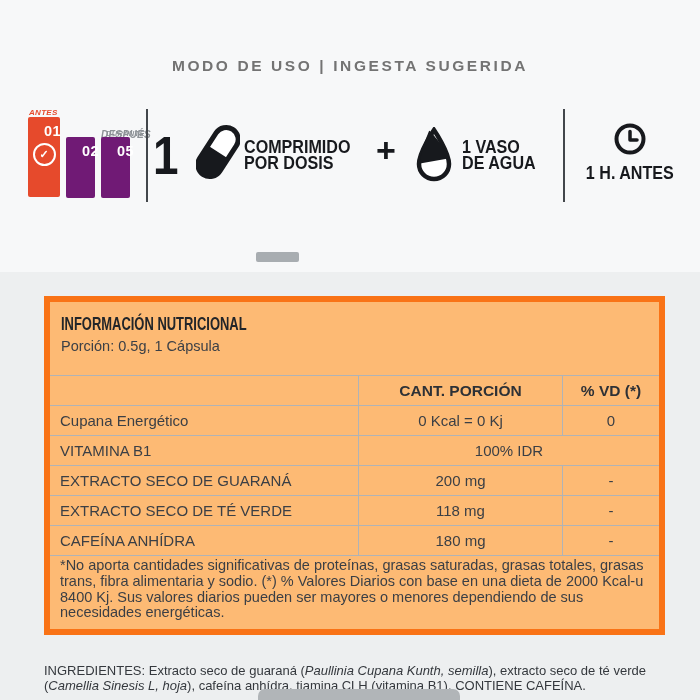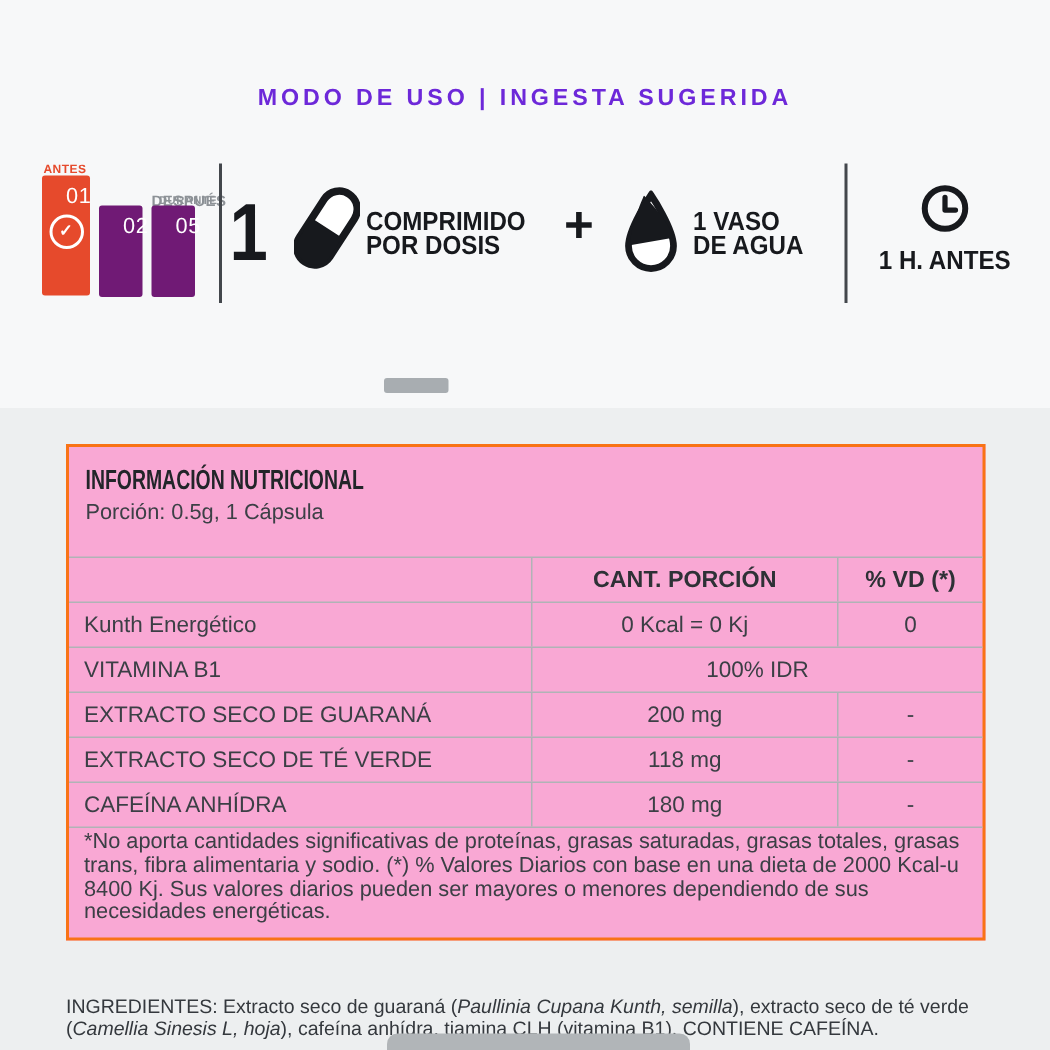--- a/index.html
+++ b/index.html
@@ -1,37 +1,37 @@
 <!DOCTYPE html>
 <html><head>
 <meta charset="utf-8">
 <style>
   html,body{margin:0;padding:0;}
   body{width:700px;height:700px;overflow:hidden;font-family:"Liberation Sans",sans-serif;background:#edeff0;}
   .page{position:relative;width:700px;height:700px;background:#edeff0;}
   .top-section{position:absolute;left:0;top:0;width:700px;height:272px;background:#f7f8f9;}
-  .heading{position:absolute;left:0;top:57px;width:700px;text-align:center;font-size:15.5px;font-weight:700;letter-spacing:2.6px;color:#6d28d9;}
+  .heading{position:absolute;left:0;top:57px;width:700px;text-align:center;font-size:15.5px;font-weight:700;letter-spacing:2.6px;color:#737373;}
   
-  .step-label{position:absolute;font-weight:800;font-size:8px;letter-spacing:.3px;color:#8d9297;}
+  .step-label{position:absolute;font-style:italic;font-weight:800;font-size:8px;letter-spacing:.3px;color:#8d9297;}
   .step-label.active{color:#e64a2c;}
   .step-bar{position:absolute;border-radius:2px;background:#701a75;text-align:center;}
   .step-bar.active{background:#e64a2c;}
-  .step-num{padding-top:6px;font-size:14.5px;font-weight:400;color:#ffffff;letter-spacing:.5px;padding-left:16px;}
+  .step-num{padding-top:6px;font-size:14.5px;font-weight:700;color:#ffffff;letter-spacing:.5px;padding-left:16px;}
   .check-circle{width:19px;height:19px;margin:4px auto 0 auto;border:2px solid #fff;border-radius:50%;display:flex;align-items:center;justify-content:center;}
   .check-glyph{font-size:11px;font-weight:700;color:#fff;line-height:1;}
   .vdiv{position:absolute;width:1.5px;background:#43474c;}
   
   .big-one{position:absolute;left:153px;top:128px;font-size:54px;line-height:1;font-weight:800;color:#17191d;transform:scaleX(.85);transform-origin:0 0;}
   .disp{font-size:17.5px;line-height:16px;font-weight:800;color:#17191d;transform:scaleX(.92);transform-origin:0 0;white-space:nowrap;}
   .plus{position:absolute;left:376px;top:133px;font-size:34px;font-weight:800;color:#17191d;line-height:1;}
   .timing-wrap{position:absolute;left:563px;top:165px;width:134px;text-align:center;}
   .timing-wrap .disp{display:inline-block;transform-origin:50% 0;}
   .mini-bar{position:absolute;left:256px;top:252px;width:43px;height:10px;border-radius:2px;background:#a8adb1;}
   
-  .table-box{position:absolute;left:44px;top:296px;width:609px;height:327px;background:#f9a8d4;border:2px solid #f97316;}
+  .table-box{position:absolute;left:44px;top:296px;width:609px;height:327px;background:#fdba74;border:6px solid #f97316;}
   .tbl-title{position:absolute;left:11px;top:11px;}
   .tbl-title-main{font-size:18.5px;font-weight:800;color:#222529;transform:scaleX(.7);transform-origin:0 0;white-space:nowrap;}
   .tbl-portion{margin-top:3px;font-size:14.5px;color:#3c4046;}
   .grid{position:absolute;left:0;right:0;top:73px;border-top:1px solid #b0b3b6;}
   .trow{display:flex;height:29px;border-bottom:1px solid #b0b3b6;font-size:15px;color:#3b3f45;}
   .trow .c1{width:298px;padding-left:10px;border-right:1px solid #b0b3b6;display:flex;align-items:center;}
   .trow .c2{width:203px;border-right:1px solid #b0b3b6;display:flex;align-items:center;justify-content:center;}
   .trow .c3{flex:1;display:flex;align-items:center;justify-content:center;}
   .trow.head{font-size:15.5px;font-weight:700;color:#2e3136;}
   .footnote{position:absolute;left:0;right:0;top:248px;padding:8px 10px 0 10px;font-size:14.5px;line-height:15.8px;color:#3b3f45;}
@@ -116,21 +116,21 @@
       <div class="tbl-title-main">INFORMACIÓN NUTRICIONAL</div>
       <div class="tbl-portion">Porción: 0.5g, 1 Cápsula</div>
     </div>
     <div class="grid">
       <div class="trow head">
         <div class="c1"></div>
         <div class="c2">CANT. PORCIÓN</div>
         <div class="c3">% VD (*)</div>
       </div>
       <div class="trow">
-        <div class="c1">Kunth Energético</div>
+        <div class="c1">Cupana Energético</div>
         <div class="c2">0 Kcal = 0 Kj</div>
         <div class="c3">0</div>
       </div>
       <div class="trow">
         <div class="c1">VITAMINA B1</div>
         <div class="c3">100% IDR</div>
       </div>
       <div class="trow">
         <div class="c1">EXTRACTO SECO DE GUARANÁ</div>
         <div class="c2">200 mg</div>

